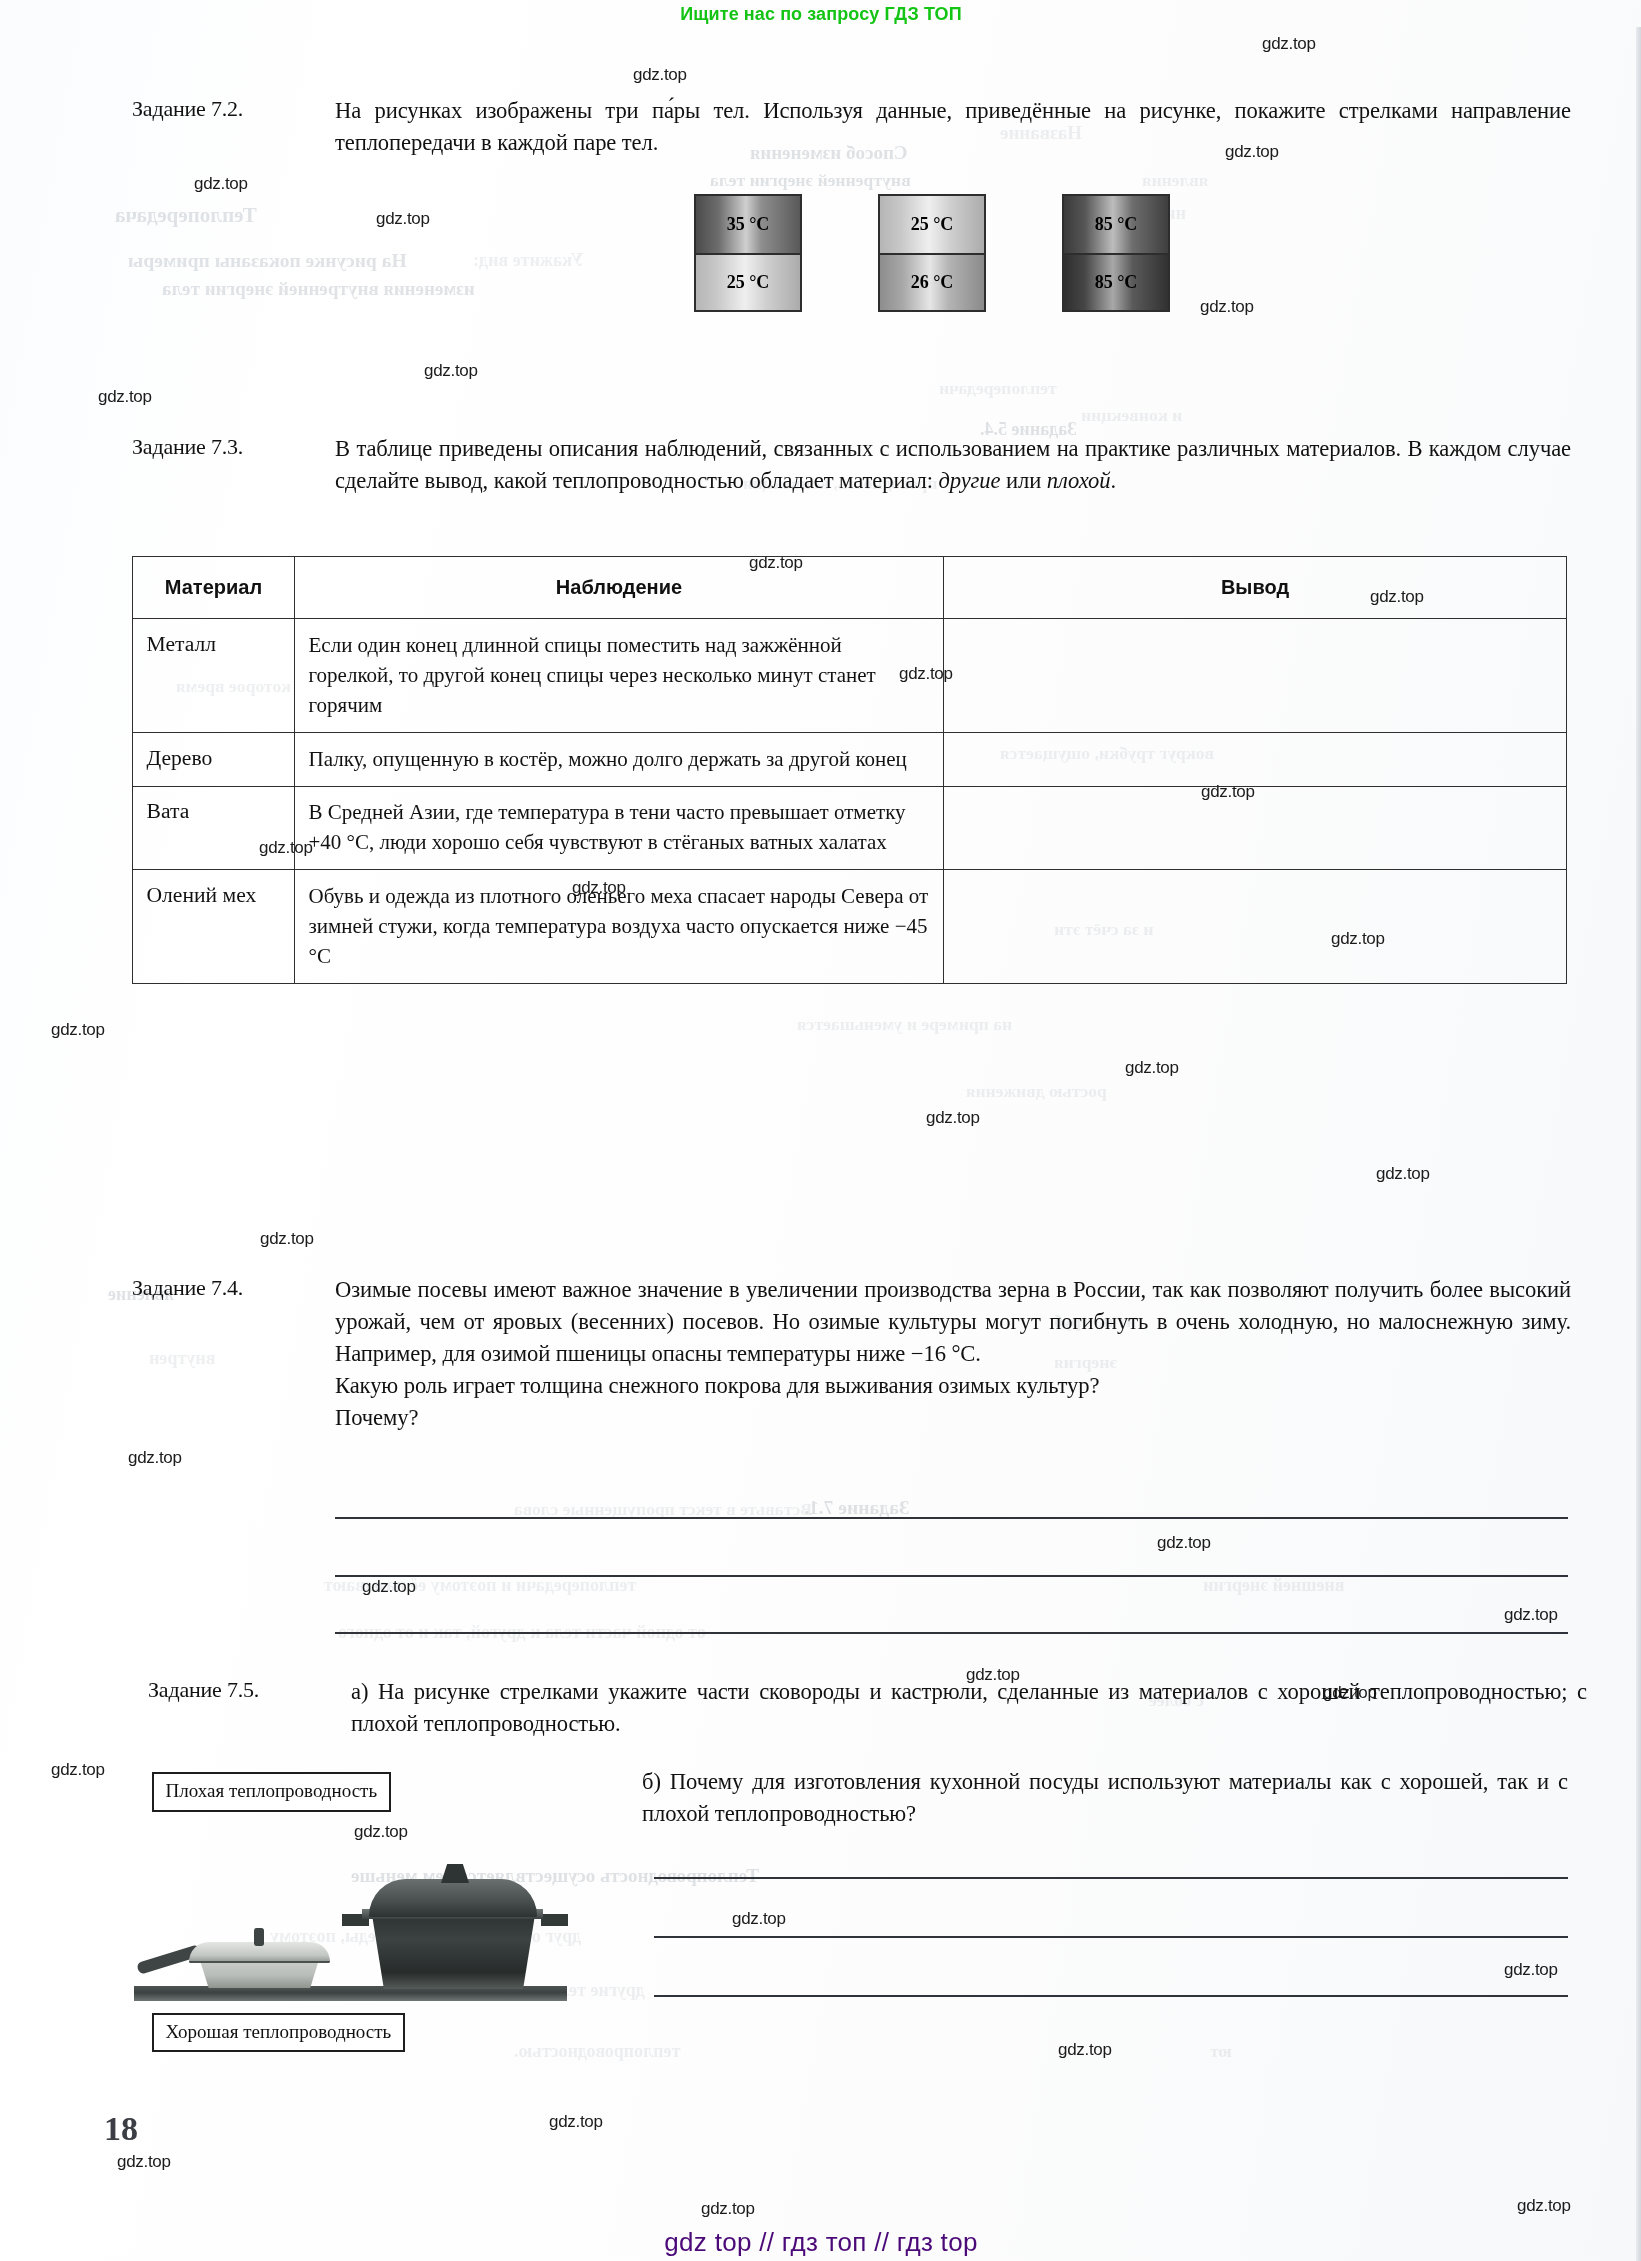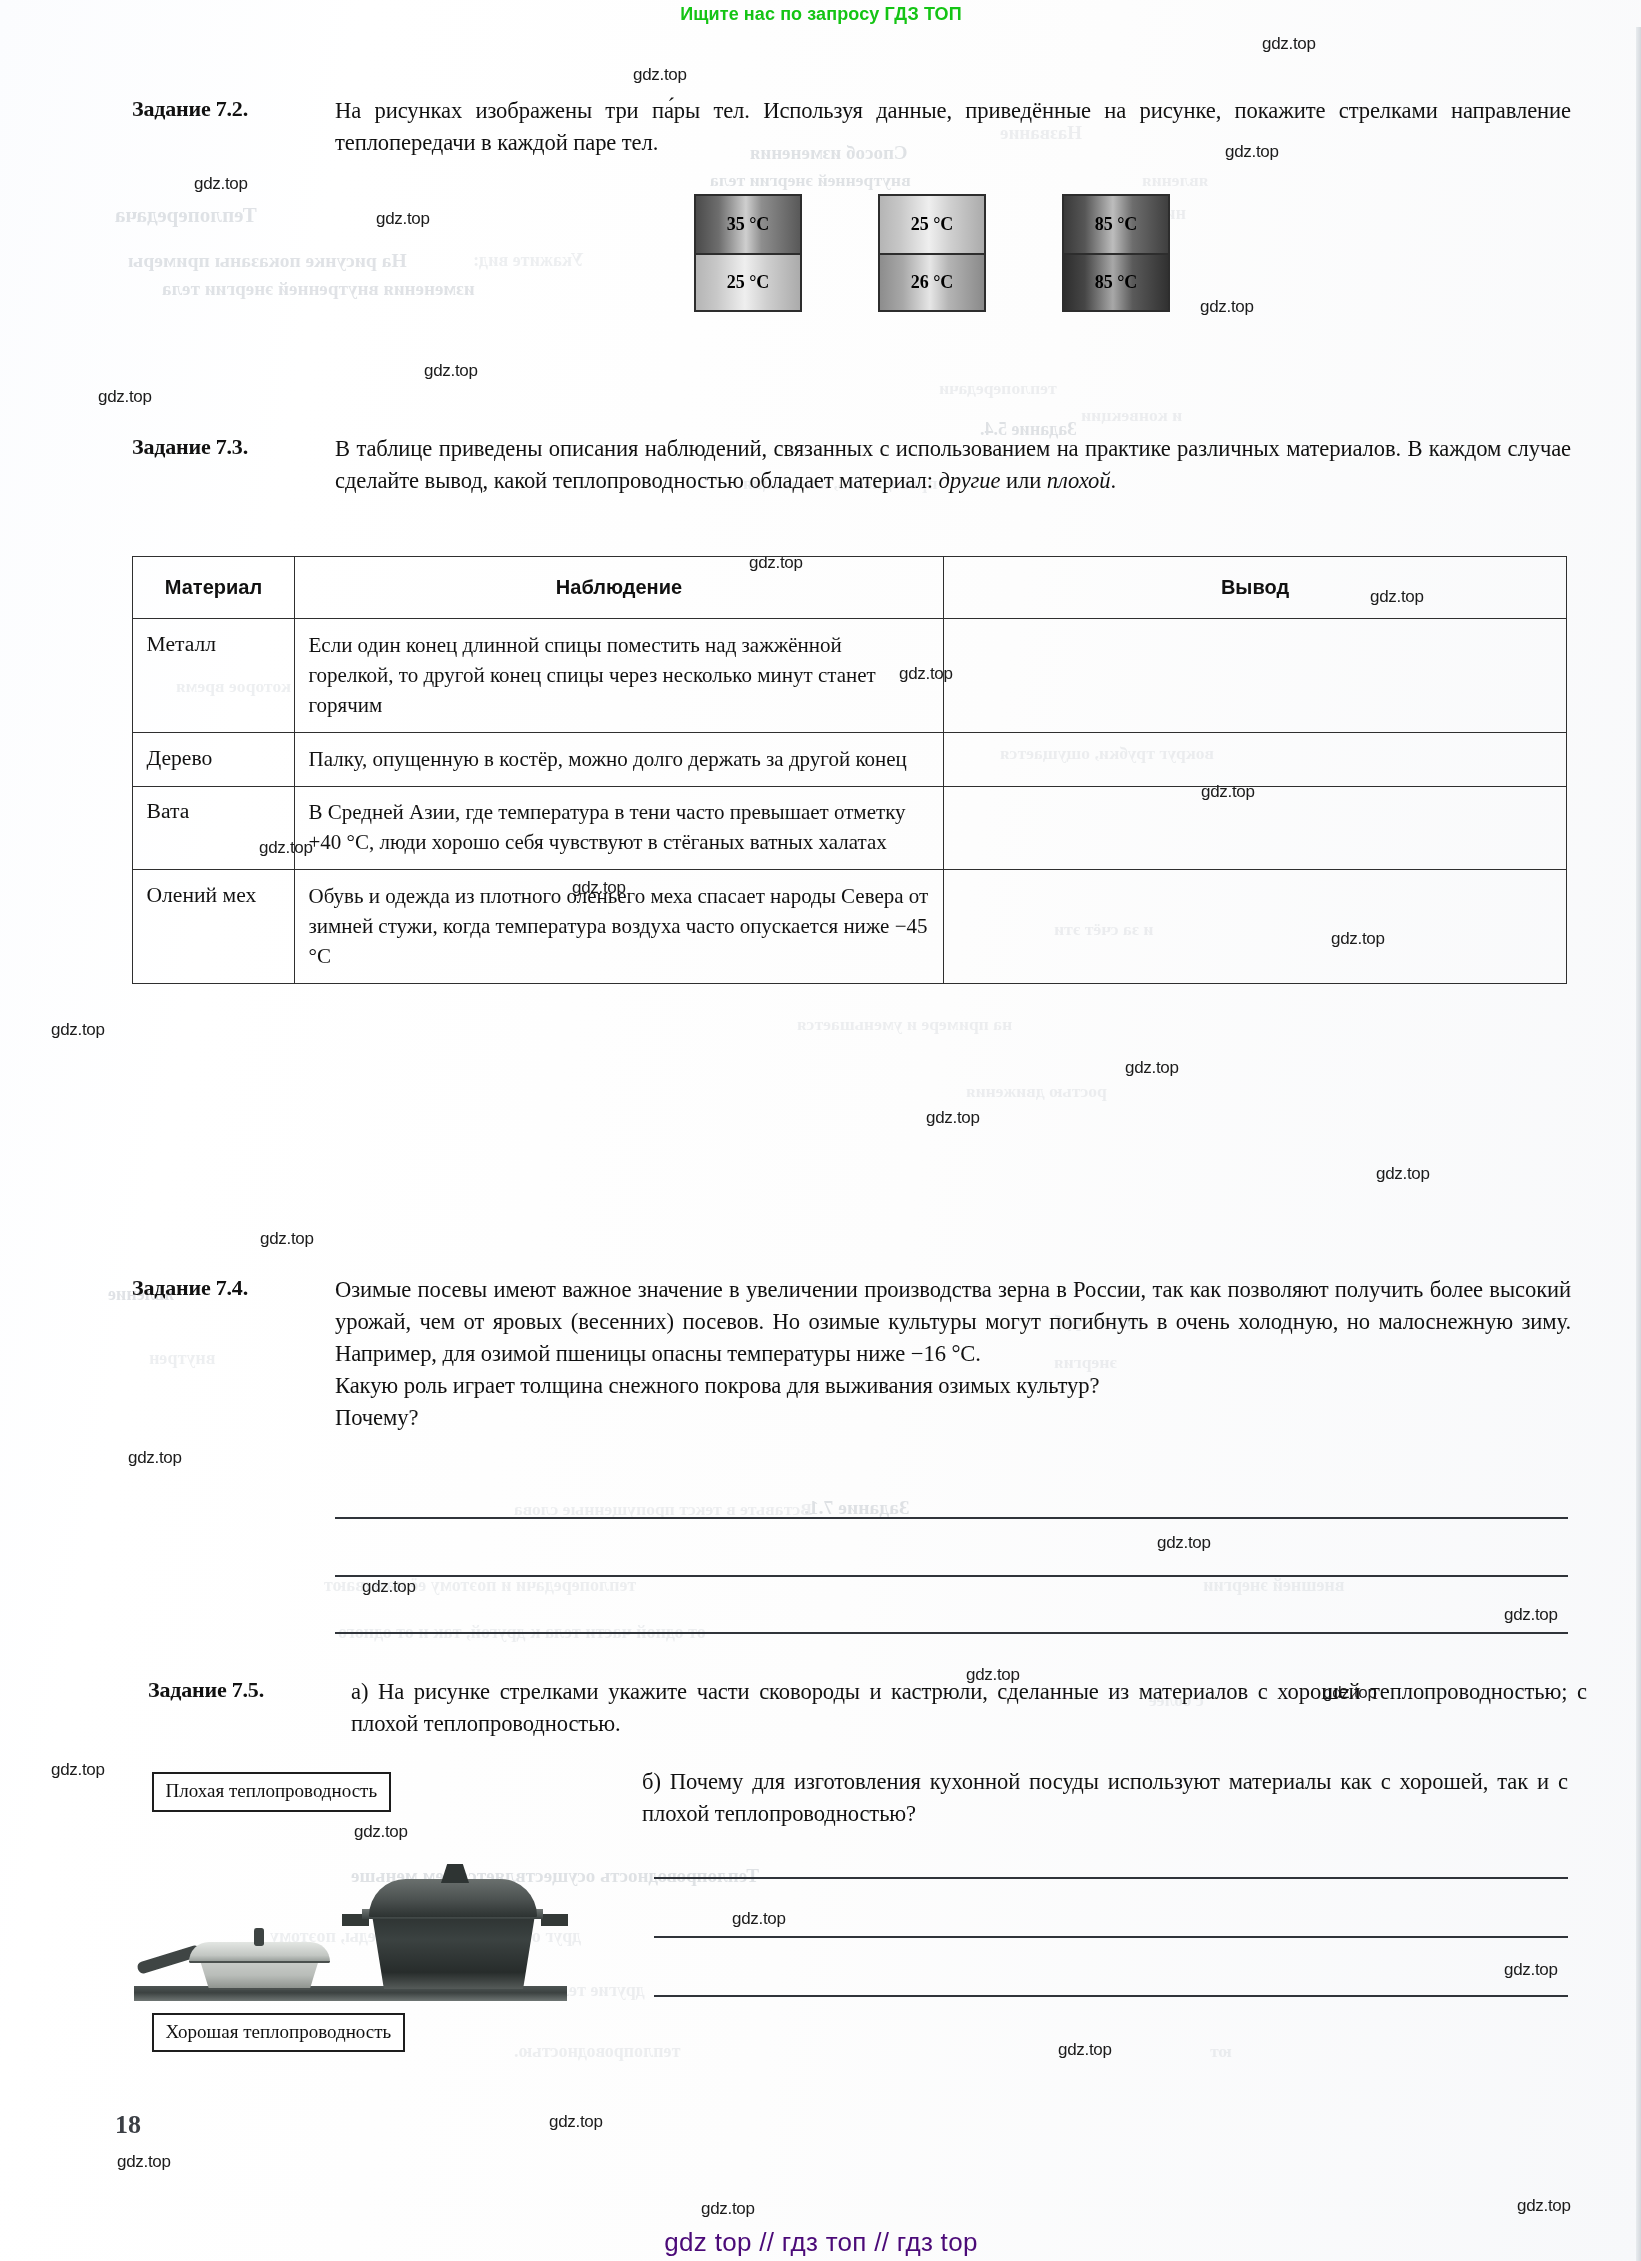--- a/index.html
+++ b/index.html
@@ -64,21 +64,21 @@
   
   .task {
     position: absolute;
     display: flex;
     align-items: flex-start;
   }
   .task-label {
     flex: 0 0 auto;
     width: 203px;
     font-family: "Liberation Serif", serif;
-    font-weight: 700;
+    font-weight: 400;
     font-size: 22px;
     letter-spacing: -0.2px;
     padding-top: 1.4px;
   }
   .task-body {
     flex: 1 1 auto;
     font-size: 22.6px;
     line-height: 32px;
     text-align: justify;
     text-justify: inter-word;
@@ -258,24 +258,24 @@
     position: absolute; top: 50px;
     width: 27px; height: 12px;
     background: #333937;
   }
   #pot-ear-l { left: -15px; }
   #pot-ear-r { left: 184px; }
 
   
   #page-number {
     position: absolute;
-    left: 115px;
+    left: 104px;
     top: 2110px;
     font-family: "Liberation Serif", serif;
-    font-size: 26px;
+    font-size: 34px;
     font-weight: 700;
     color: #3b3f45;
   }
   #footer-promo {
     position: absolute;
     left: 0; width: 100%;
     top: 2227px;
     text-align: center;
     font-family: "Liberation Sans", sans-serif;
     font-size: 26px;

